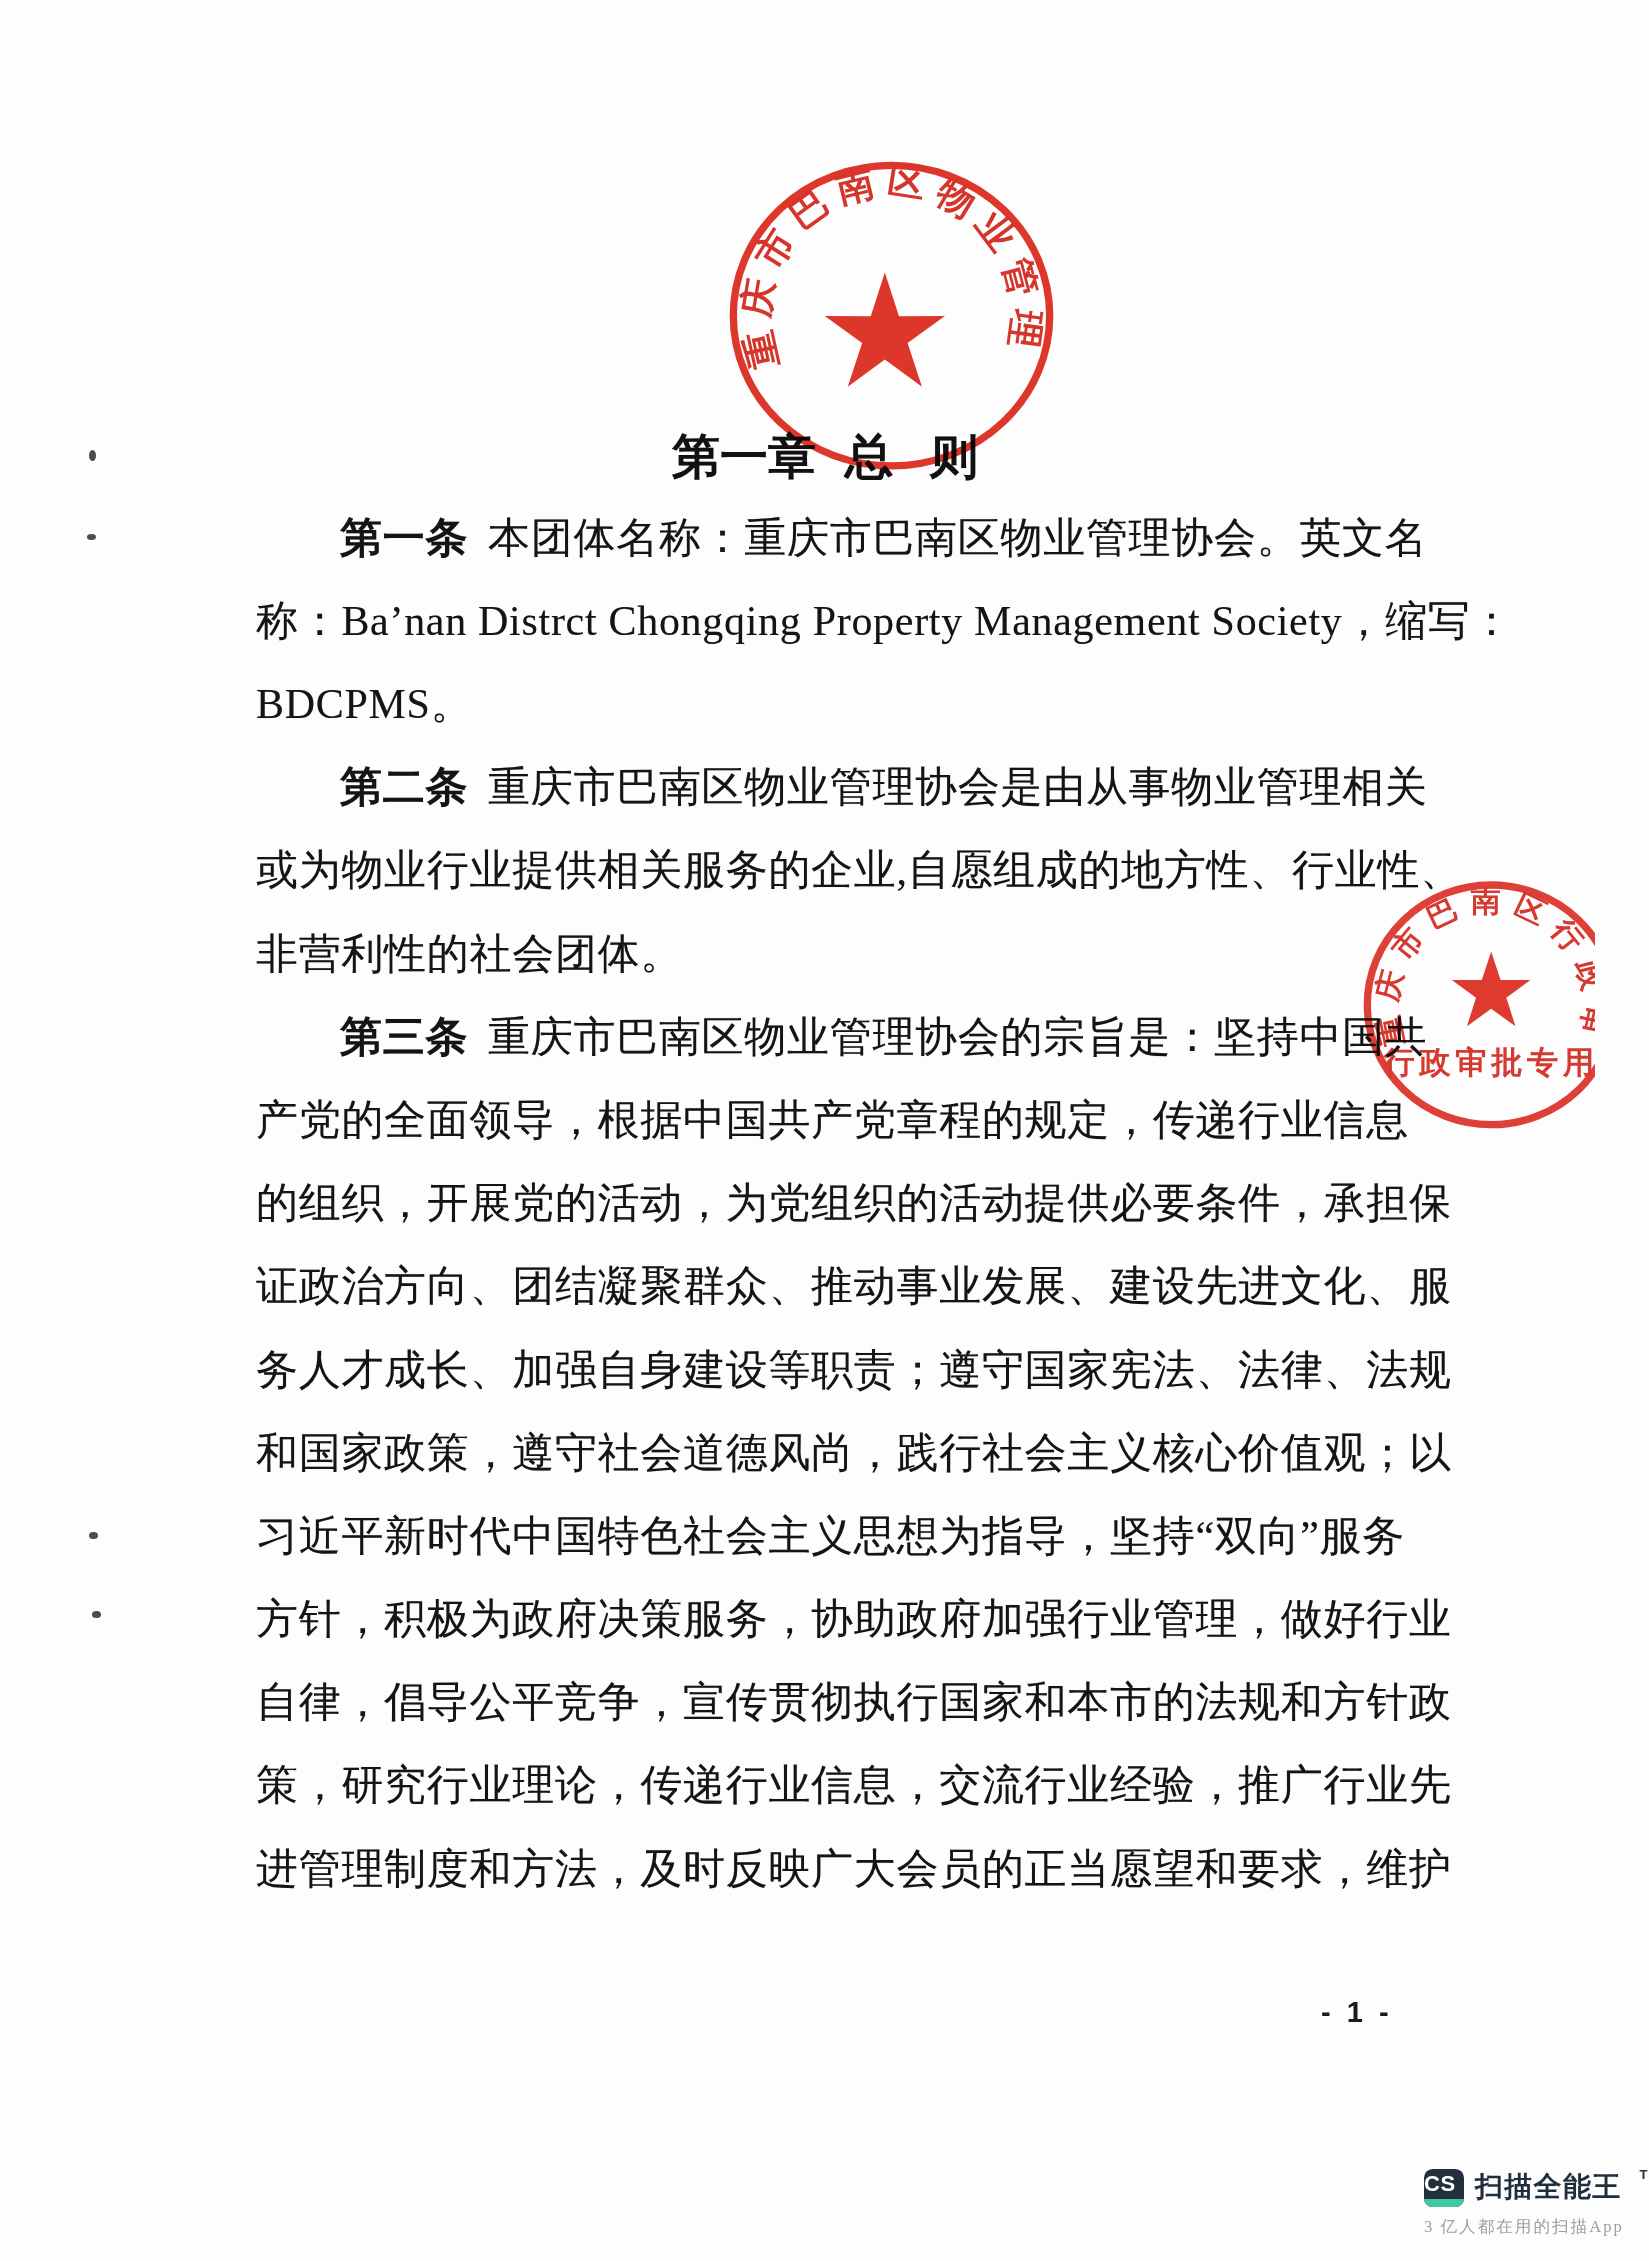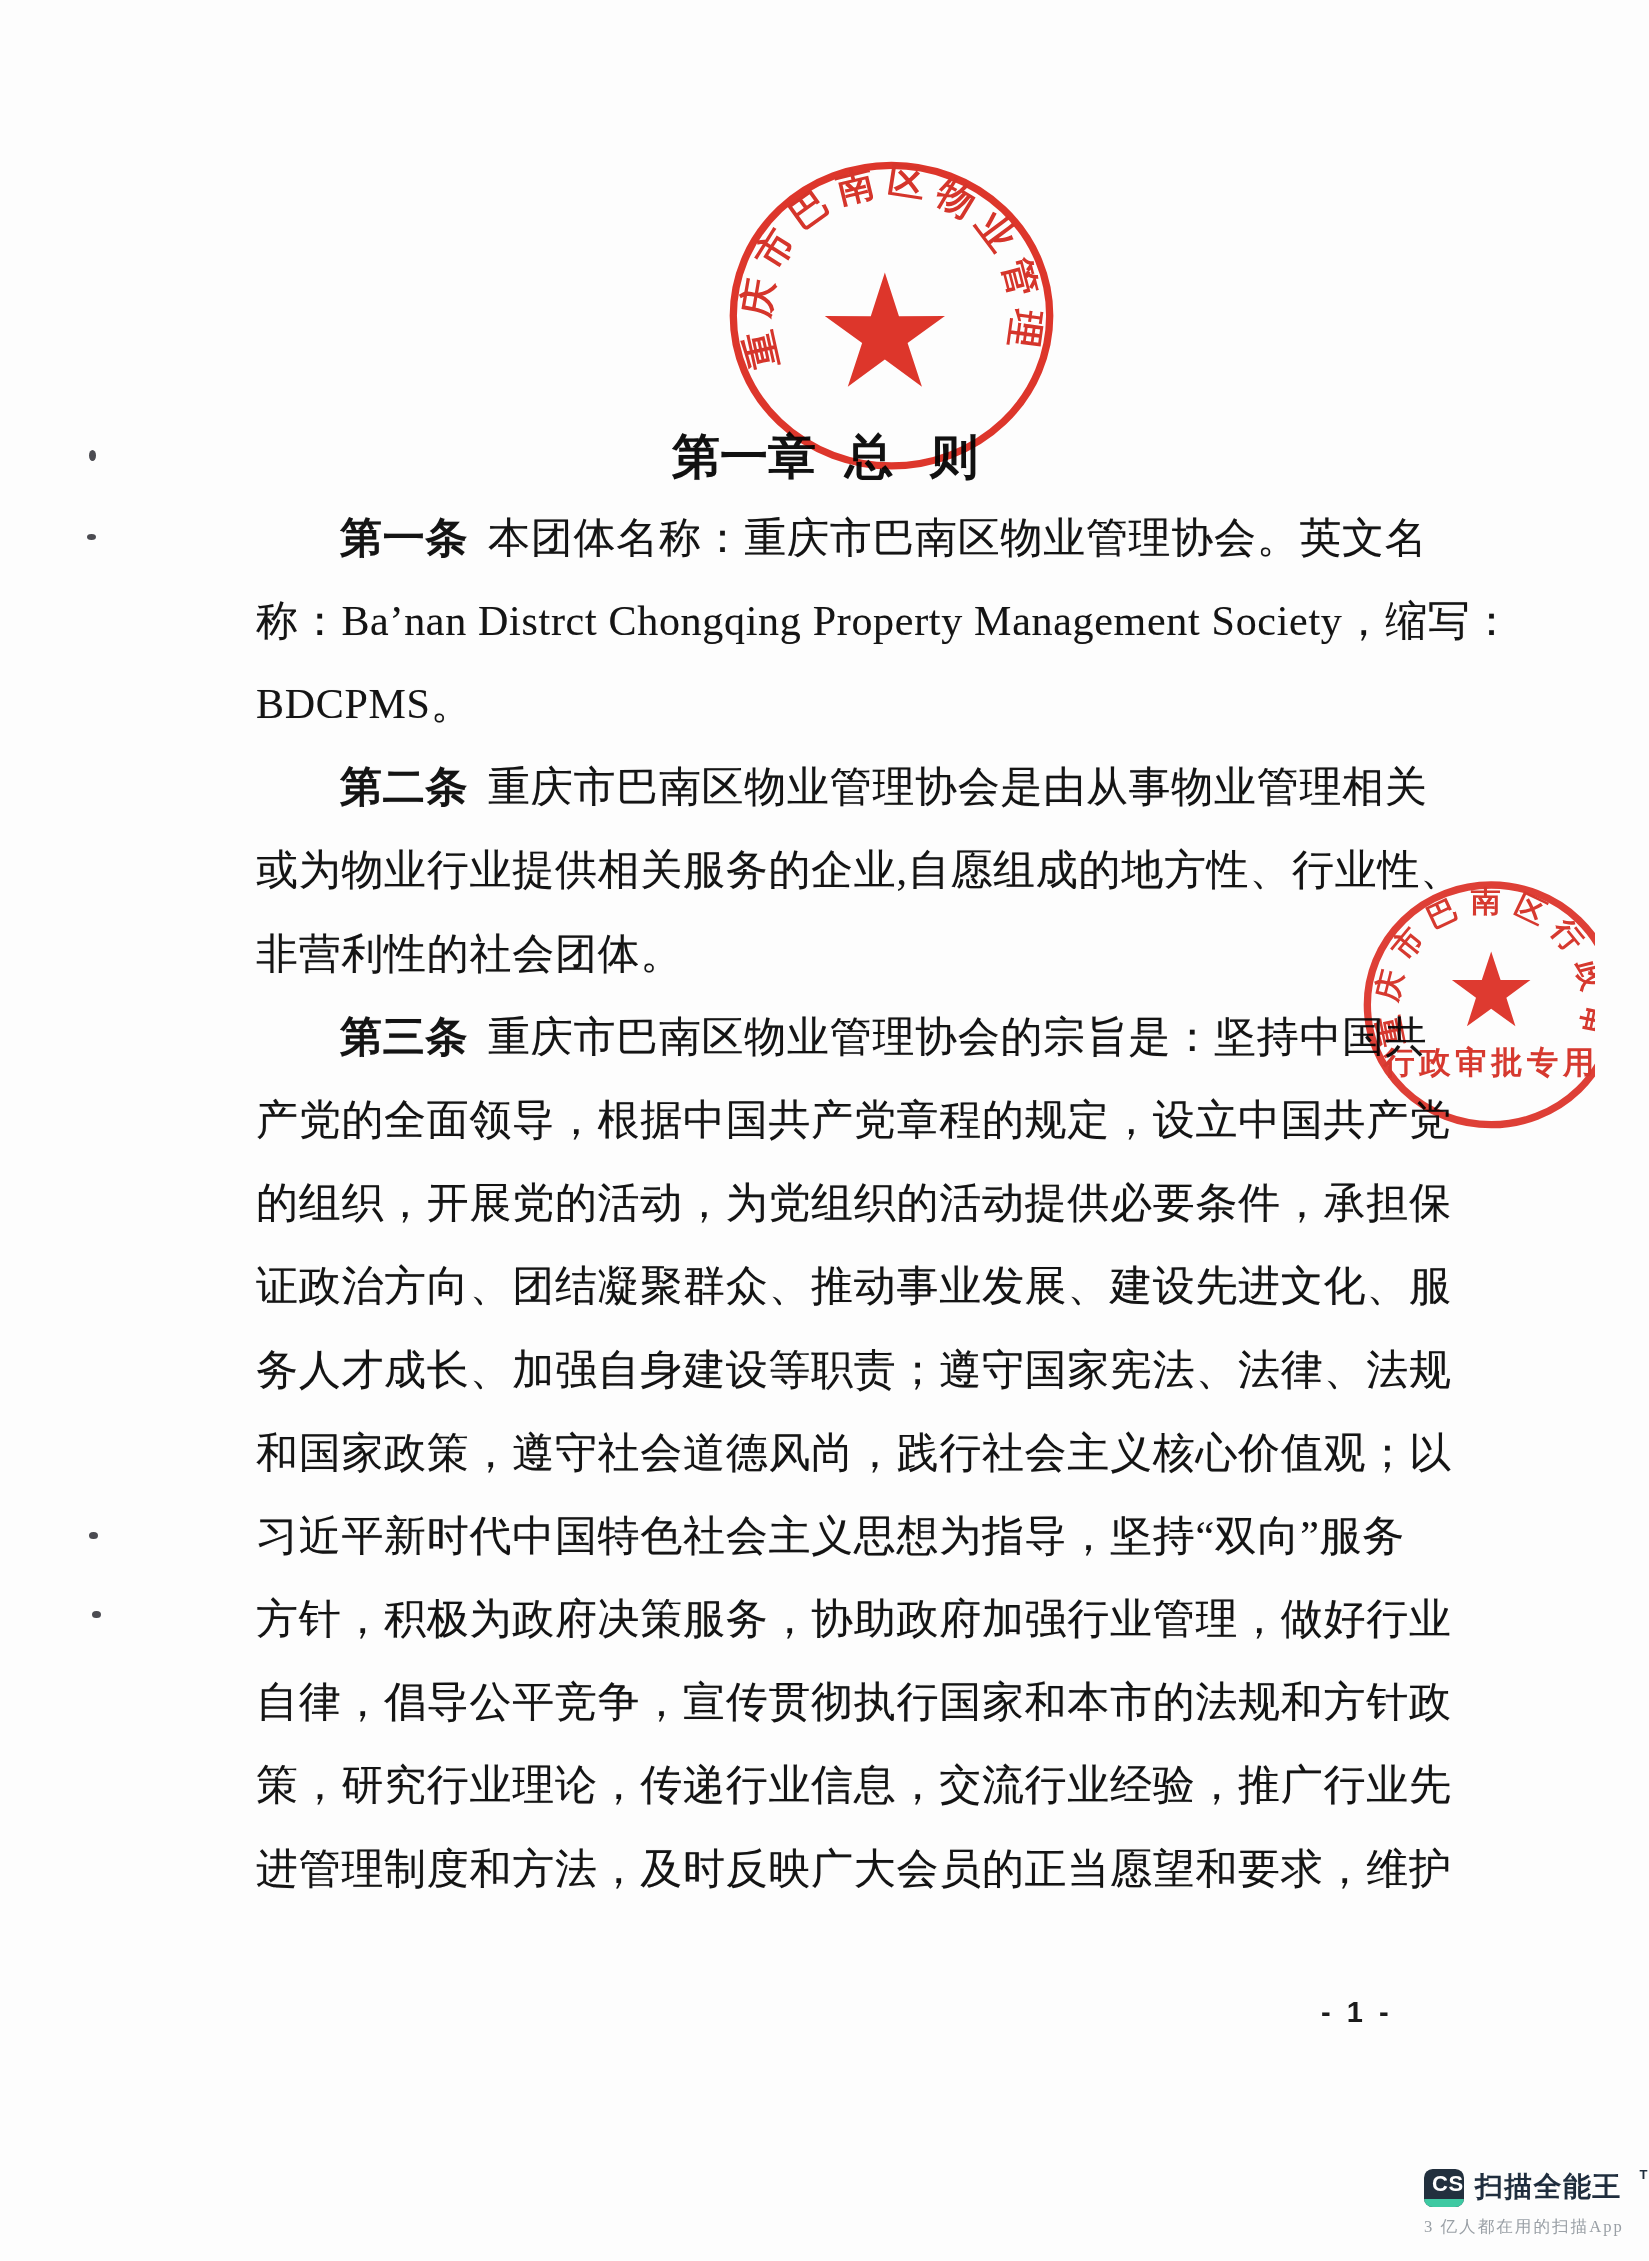--- a/index.html
+++ b/index.html
@@ -50,21 +50,21 @@
     font-family:"Liberation Sans","DejaVu Sans",sans-serif;
     font-weight:700;font-size:29px;letter-spacing:4px;color:#1b1b1b;
   }
   .speck{position:absolute;background:#2b2b33;border-radius:50%;opacity:.85;}
   .watermark{position:absolute;left:1424px;top:2168px;width:220px;}
   .cs-icon{
     position:absolute;left:0;top:1.3px;width:40px;height:38px;
     background:#22303e;border-radius:8.7px;overflow:hidden;
   }
   .cs-icon .cs-txt{
-    position:absolute;left:0;top:1.3px;width:40px;text-align:right;
+    position:absolute;left:0;top:1.3px;width:40px;text-align:left;
     color:#ffffff;font-family:"Liberation Sans","DejaVu Sans",sans-serif;
     font-weight:900;font-size:22px;letter-spacing:0.7px;
   }
   .cs-icon .cs-strip{position:absolute;left:0;bottom:0;width:40px;height:8px;background:#3ec9a2;}
   .wm-name{
     position:absolute;left:51px;top:0px;white-space:nowrap;
     font-family:"Liberation Sans","DejaVu Sans",sans-serif;
     font-weight:600;font-size:28px;color:#1f2d3d;letter-spacing:1.3px;
   }
   .wm-tm{font-size:13px;vertical-align:top;position:relative;top:-1.3px;margin-left:18px;font-weight:700;}
@@ -83,21 +83,21 @@
   <div class="chapter"><span>第一章</span><span class="gap1">总</span><span class="gap2">则</span></div>
 
   <div class="body-text">
     <div class="ln indent" style="top:516px"><b class="clabel">第一条</b><span>本团体名称：重庆市巴南区物业管理协会。英文名</span></div>
     <div class="ln" style="top:599px"><span>称：Ba’nan Distrct Chongqing Property Management Society，缩写：</span></div>
     <div class="ln" style="top:682px"><span>BDCPMS。</span></div>
     <div class="ln indent" style="top:765px"><b class="clabel">第二条</b><span>重庆市巴南区物业管理协会是由从事物业管理相关</span></div>
     <div class="ln" style="top:848px"><span>或为物业行业提供相关服务的企业,自愿组成的地方性、行业性、</span></div>
     <div class="ln" style="top:932px"><span>非营利性的社会团体。</span></div>
     <div class="ln indent" style="top:1015px"><b class="clabel">第三条</b><span>重庆市巴南区物业管理协会的宗旨是：坚持中国共</span></div>
-    <div class="ln" style="top:1098px"><span>产党的全面领导，根据中国共产党章程的规定，设立中国共产党</span></div>
+    <div class="ln" style="top:1098px"><span>产党的全面领导，根据中国共产党章程的规定，传递行业信息</span></div>
     <div class="ln" style="top:1181px"><span>的组织，开展党的活动，为党组织的活动提供必要条件，承担保</span></div>
     <div class="ln" style="top:1264px"><span>证政治方向、团结凝聚群众、推动事业发展、建设先进文化、服</span></div>
     <div class="ln" style="top:1348px"><span>务人才成长、加强自身建设等职责；遵守国家宪法、法律、法规</span></div>
     <div class="ln" style="top:1431px"><span>和国家政策，遵守社会道德风尚，践行社会主义核心价值观；以</span></div>
     <div class="ln" style="top:1514px"><span>习近平新时代中国特色社会主义思想为指导，坚持“双向”服务</span></div>
     <div class="ln" style="top:1597px"><span>方针，积极为政府决策服务，协助政府加强行业管理，做好行业</span></div>
     <div class="ln" style="top:1680px"><span>自律，倡导公平竞争，宣传贯彻执行国家和本市的法规和方针政</span></div>
     <div class="ln" style="top:1763px"><span>策，研究行业理论，传递行业信息，交流行业经验，推广行业先</span></div>
     <div class="ln" style="top:1847px"><span>进管理制度和方法，及时反映广大会员的正当愿望和要求，维护</span></div>
   </div>

